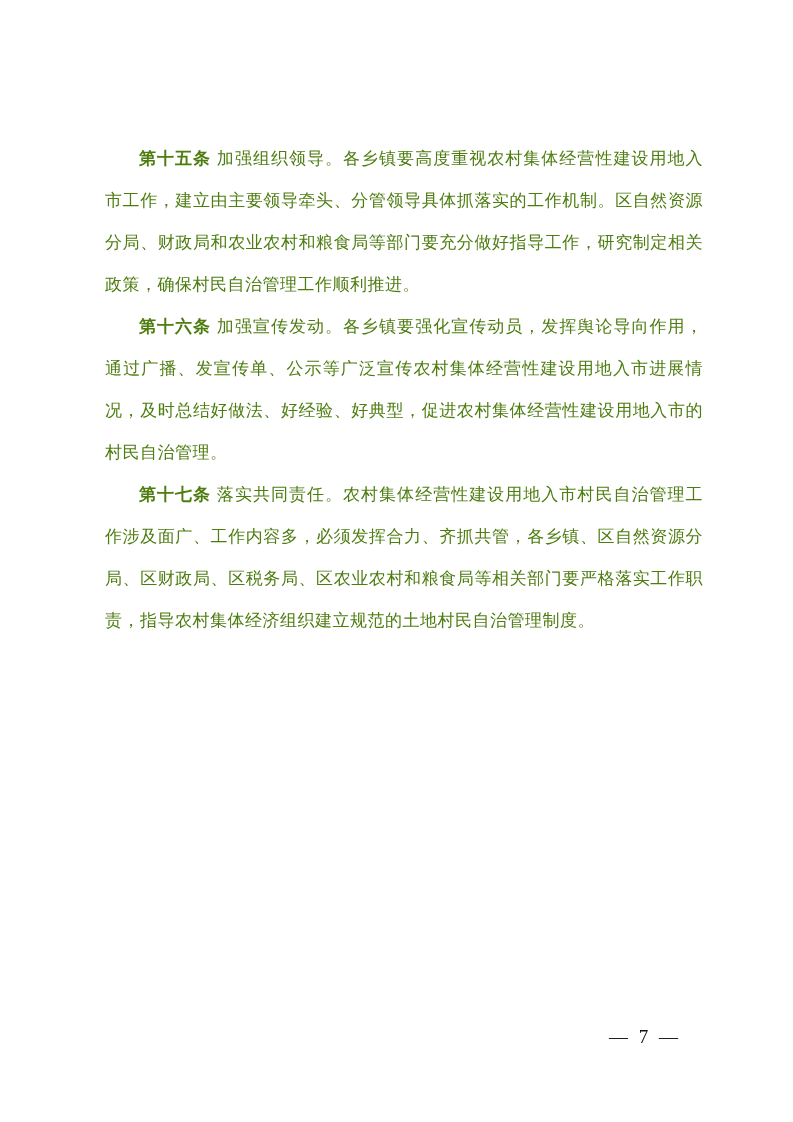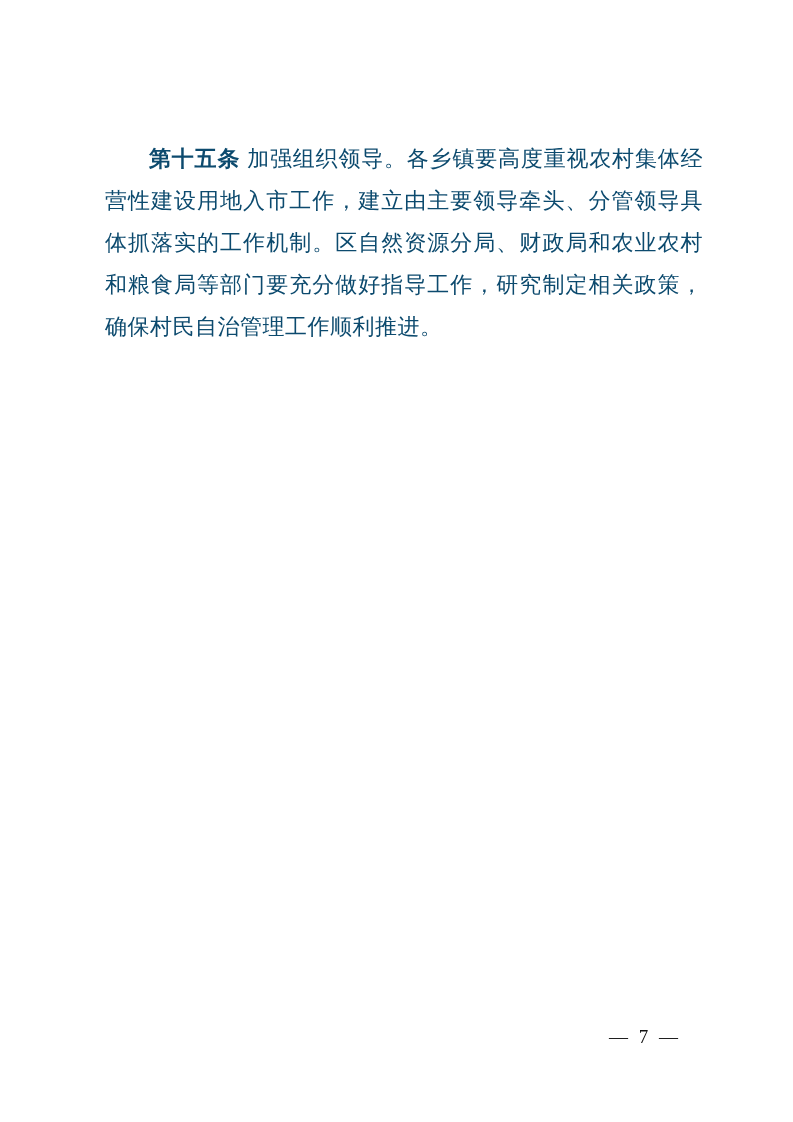--- a/index.html
+++ b/index.html
@@ -13,22 +13,22 @@
     height: 1122px;
     background: #ffffff;
     overflow: hidden;
     font-family: "Liberation Sans", sans-serif;
   }
   .content {
     position: absolute;
     left: 105px;
     top: 138px;
     width: 598px;
-    color: #0c4a6e;
-    font-size: 22px;
+    color: #4d7c0f;
+    font-size: 17px;
     line-height: 42px;
     text-align: justify;
     letter-spacing: 0.5px;
   }
   .content p {
     margin: 0;
     padding: 0;
     text-indent: 2em;
   }
   .article-num {
@@ -43,15 +43,17 @@
     letter-spacing: 3px;
     font-family: "Liberation Serif", serif;
   }
 </style>
 </head>
 <body>
 
 <div class="page">
   <div class="content">
     <p><span class="article-num">第十五条</span><span> 加强组织领导。各乡镇要高度重视农村集体经营性建设用地入市工作，建立由主要领导牵头、分管领导具体抓落实的工作机制。区自然资源分局、财政局和农业农村和粮食局等部门要充分做好指导工作，研究制定相关政策，确保村民自治管理工作顺利推进。</span></p>
+    <p><span class="article-num">第十六条</span><span> 加强宣传发动。各乡镇要强化宣传动员，发挥舆论导向作用，通过广播、发宣传单、公示等广泛宣传农村集体经营性建设用地入市进展情况，及时总结好做法、好经验、好典型，促进农村集体经营性建设用地入市的村民自治管理。</span></p>
+    <p><span class="article-num">第十七条</span><span> 落实共同责任。农村集体经营性建设用地入市村民自治管理工作涉及面广、工作内容多，必须发挥合力、齐抓共管，各乡镇、区自然资源分局、区财政局、区税务局、区农业农村和粮食局等相关部门要严格落实工作职责，指导农村集体经济组织建立规范的土地村民自治管理制度。</span></p>
   </div>
   <div class="footer">— 7 —</div>
 </div>
 
 </body></html>

